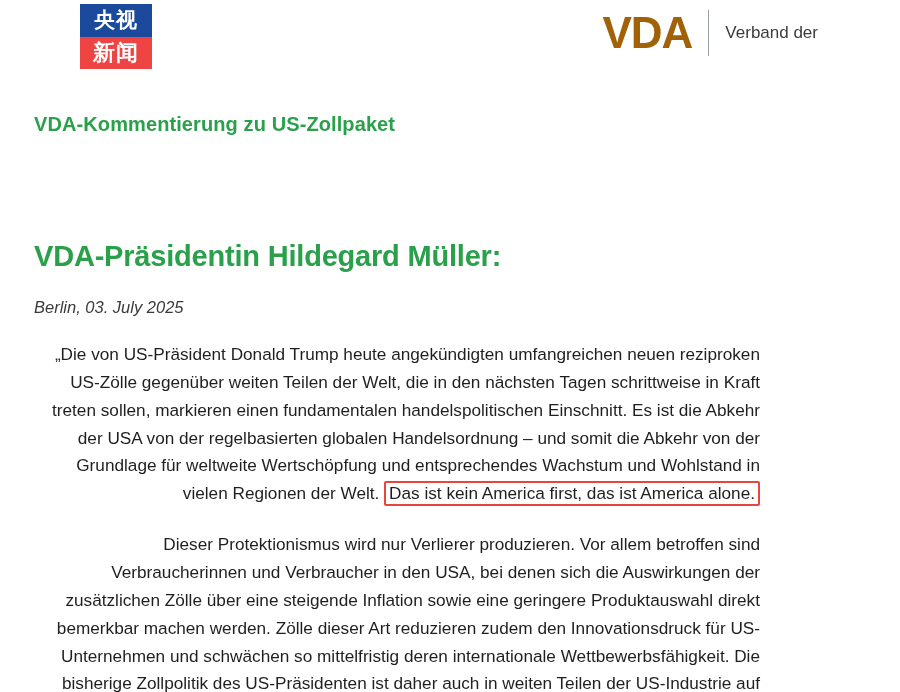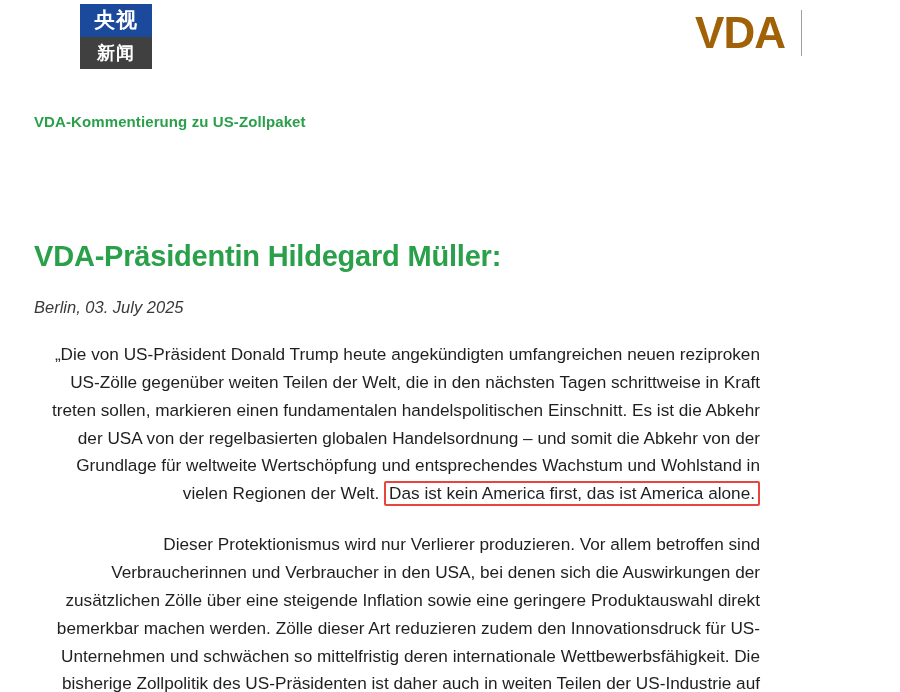--- a/index.html
+++ b/index.html
@@ -43,26 +43,26 @@
     color: #ffffff;
     display: flex;
     align-items: center;
     justify-content: center;
     font-size: 21px;
     font-weight: bold;
     letter-spacing: 1px;
   }
   .cctv-bottom {
     flex: 1;
-    background: #404040;
+    background: #ef4444;
     color: #ffffff;
     display: flex;
     align-items: center;
     justify-content: center;
-    font-size: 18px;
+    font-size: 22px;
     font-weight: bold;
     letter-spacing: 1px;
   }
 
   .vda-logo {
     position: absolute;
     right: 18px;
     top: 6px;
     display: flex;
     align-items: center;
@@ -87,21 +87,21 @@
     font-size: 17px;
     line-height: 1.32;
     color: #3c3c3c;
   }
 
   
   .kicker {
     position: absolute;
     left: 34px;
     top: 113px;
-    font-size: 15px;
+    font-size: 20px;
     font-weight: bold;
     color: #2aa04a;
     letter-spacing: 0.1px;
   }
 
   
   .doc-title {
     position: absolute;
     left: 34px;
     top: 221px;
@@ -156,20 +156,21 @@
 
     <div class="cctv-logo">
       <div class="cctv-top">央视</div>
       <div class="cctv-bottom">新闻</div>
     </div>
 
     <div class="vda-logo">
       <div class="vda-mark">VDA</div>
       <div class="vda-divider"></div>
       <div class="vda-sub">
+        <div>Verband der</div>
       </div>
     </div>
 
   </div>
 
   <div class="kicker">VDA-Kommentierung zu US-Zollpaket</div>
 
   <h1 class="doc-title">VDA-Präsidentin Hildegard Müller:</h1>
 
   <div class="dateline">Berlin, 03. July 2025</div>

